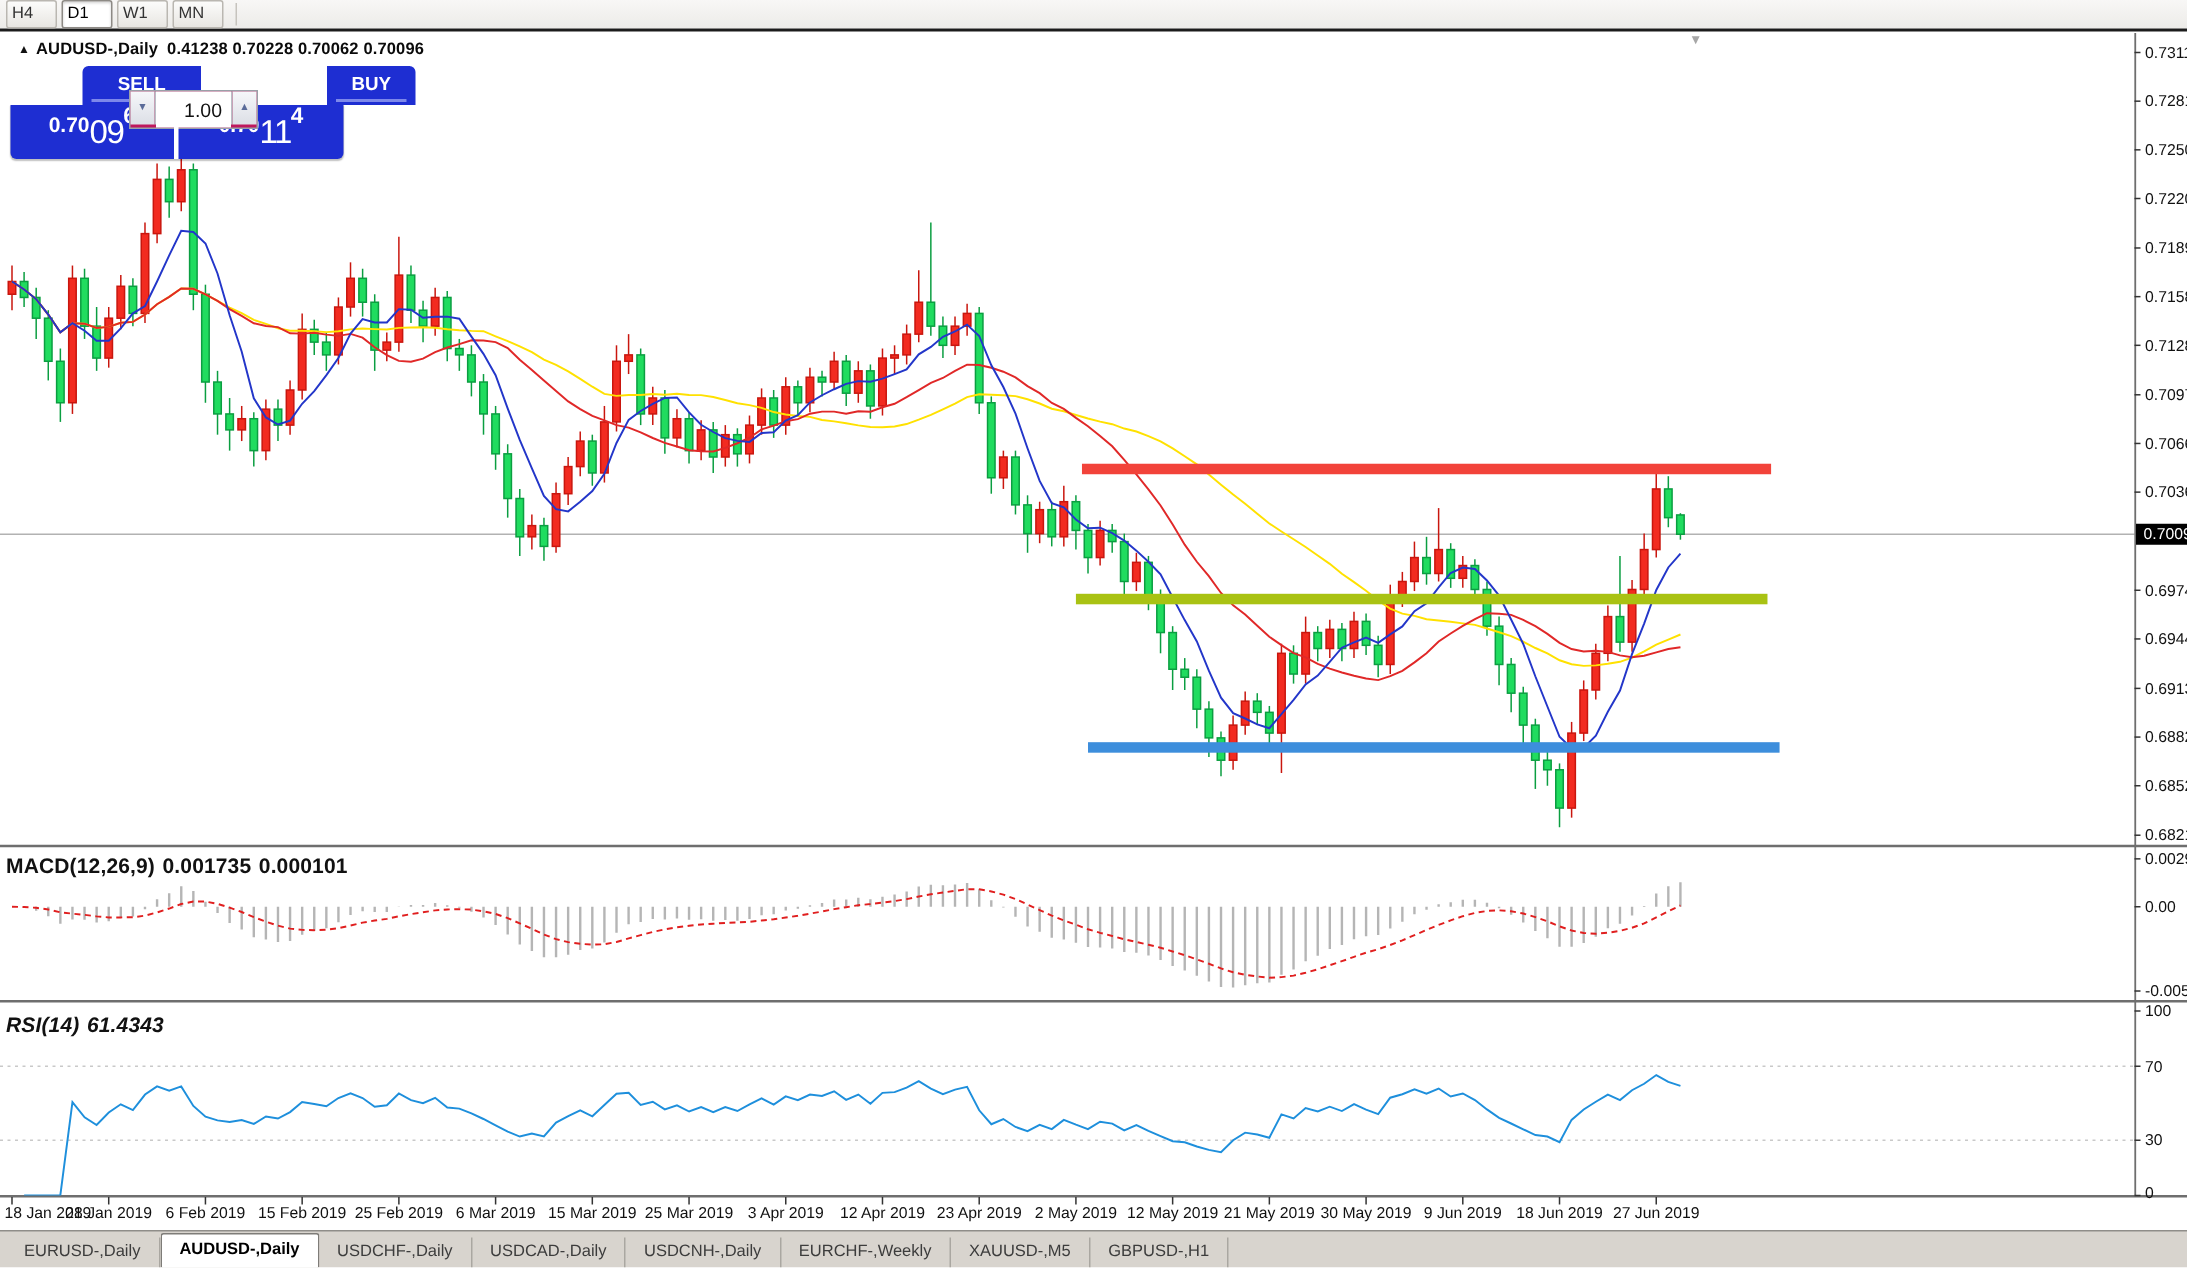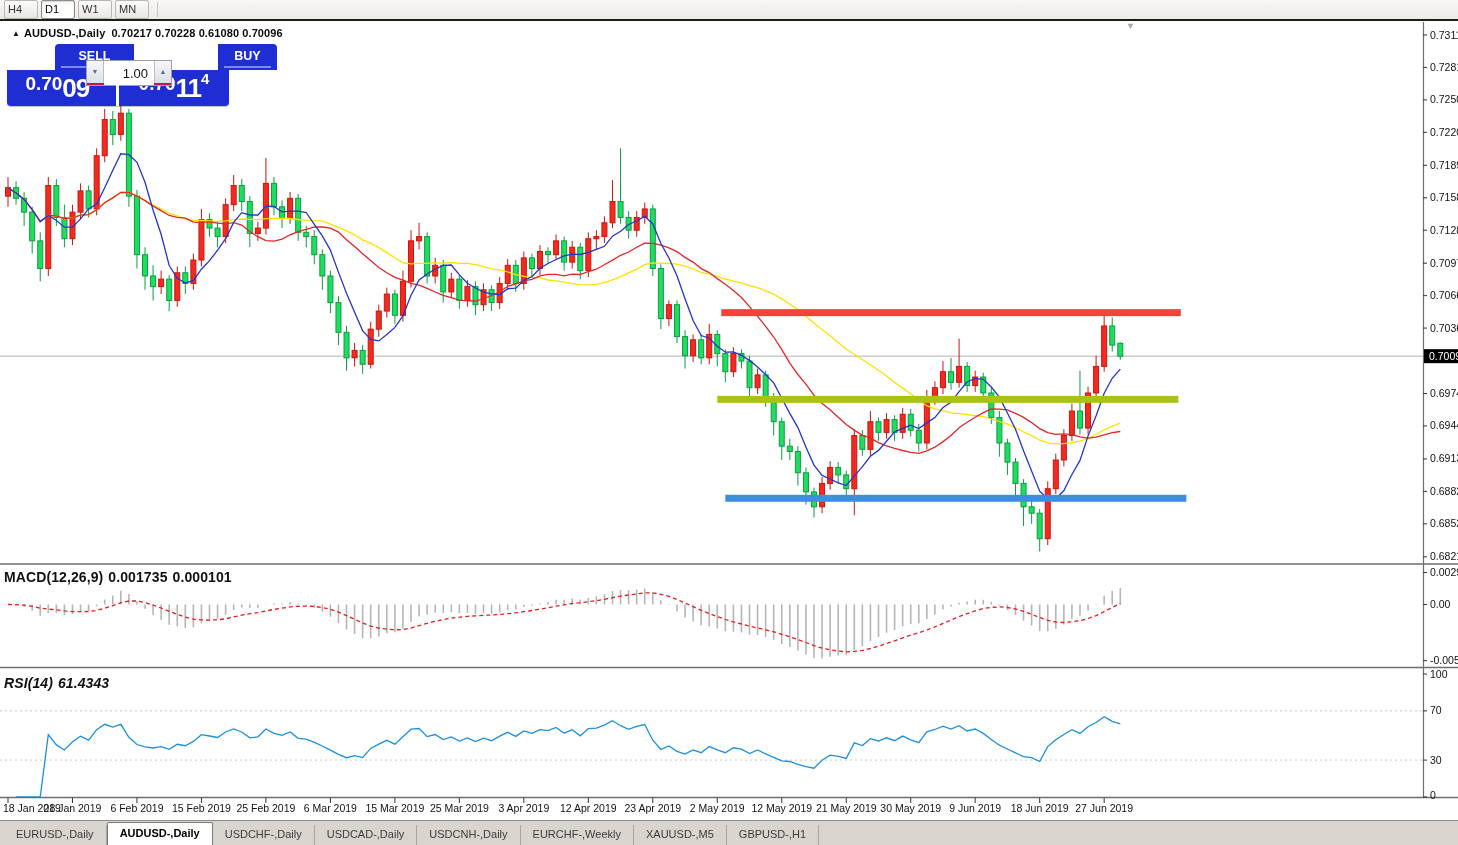--- a/index.html
+++ b/index.html
@@ -61,22 +61,22 @@
   }
   #spin-down{border-right:1px solid #b9bec6;}
   #spin-up{border-left:1px solid #b9bec6;}
   #qty-input{
     flex:1;border:0;outline:none;font-size:13px;text-align:right;padding-right:6px;
     font-family:"Liberation Sans",sans-serif;color:#111;min-width:0;
   }
   .price-half{position:absolute;top:26px;height:36px;color:#fff;white-space:nowrap;}
   #sell-half{left:0;width:109px;}
   #buy-half{left:112px;width:110px;}
-  .price-half .small{font-size:19px;font-weight:bold;position:relative;top:-7px;}
-  .price-half .big{font-size:26px;font-weight:700;letter-spacing:-1px;line-height:36px;}
+  .price-half .small{font-size:14px;font-weight:bold;position:relative;top:-7px;}
+  .price-half .big{font-size:22px;font-weight:400;letter-spacing:-1px;line-height:36px;}
   .price-half .sup{font-size:15px;font-weight:bold;position:relative;top:-13px;}
   #sell-half{text-align:center;}
   #buy-half{text-align:center;}
   
   .ind-label{
     position:absolute;left:4px;z-index:3;font-size:14px;color:#111;font-weight:bold;letter-spacing:.1px;
   }
   #macd-label{top:569px;}
   #rsi-label{top:675px;font-style:italic;}
   .ind-label .val{margin-left:5px;font-weight:bold;}
@@ -653,21 +653,21 @@
       <line x1="975.2" y1="798" x2="975.2" y2="803" stroke="#333"></line>
       <text x="975.2" y="812" font-size="10.5" fill="#111" text-anchor="middle">9 Jun 2019</text>
       <line x1="1039.68" y1="798" x2="1039.68" y2="803" stroke="#333"></line>
       <text x="1039.68" y="812" font-size="10.5" fill="#111" text-anchor="middle">18 Jun 2019</text>
       <line x1="1104.16" y1="798" x2="1104.16" y2="803" stroke="#333"></line>
       <text x="1104.16" y="812" font-size="10.5" fill="#111" text-anchor="middle">27 Jun 2019</text>
     </g>
   </svg>
 
 <div id="chart-title">
-  <span class="marker">▲</span><span>AUDUSD-,Daily</span><span class="ohlc">0.70217 0.70228 0.61080 0.70096</span>
+  <span class="marker">▲</span><span>AUDUSD-,Daily</span><span class="ohlc">0.41238 0.70228 0.70062 0.70096</span>
 </div>
 
 <div id="scroll-marker">▼</div>
 
 <div id="trade-panel">
   <div class="big-row"></div>
   <div class="side-btn" id="sell-btn">
     <span>SELL</span>
     <span class="underline"></span>
   </div>

